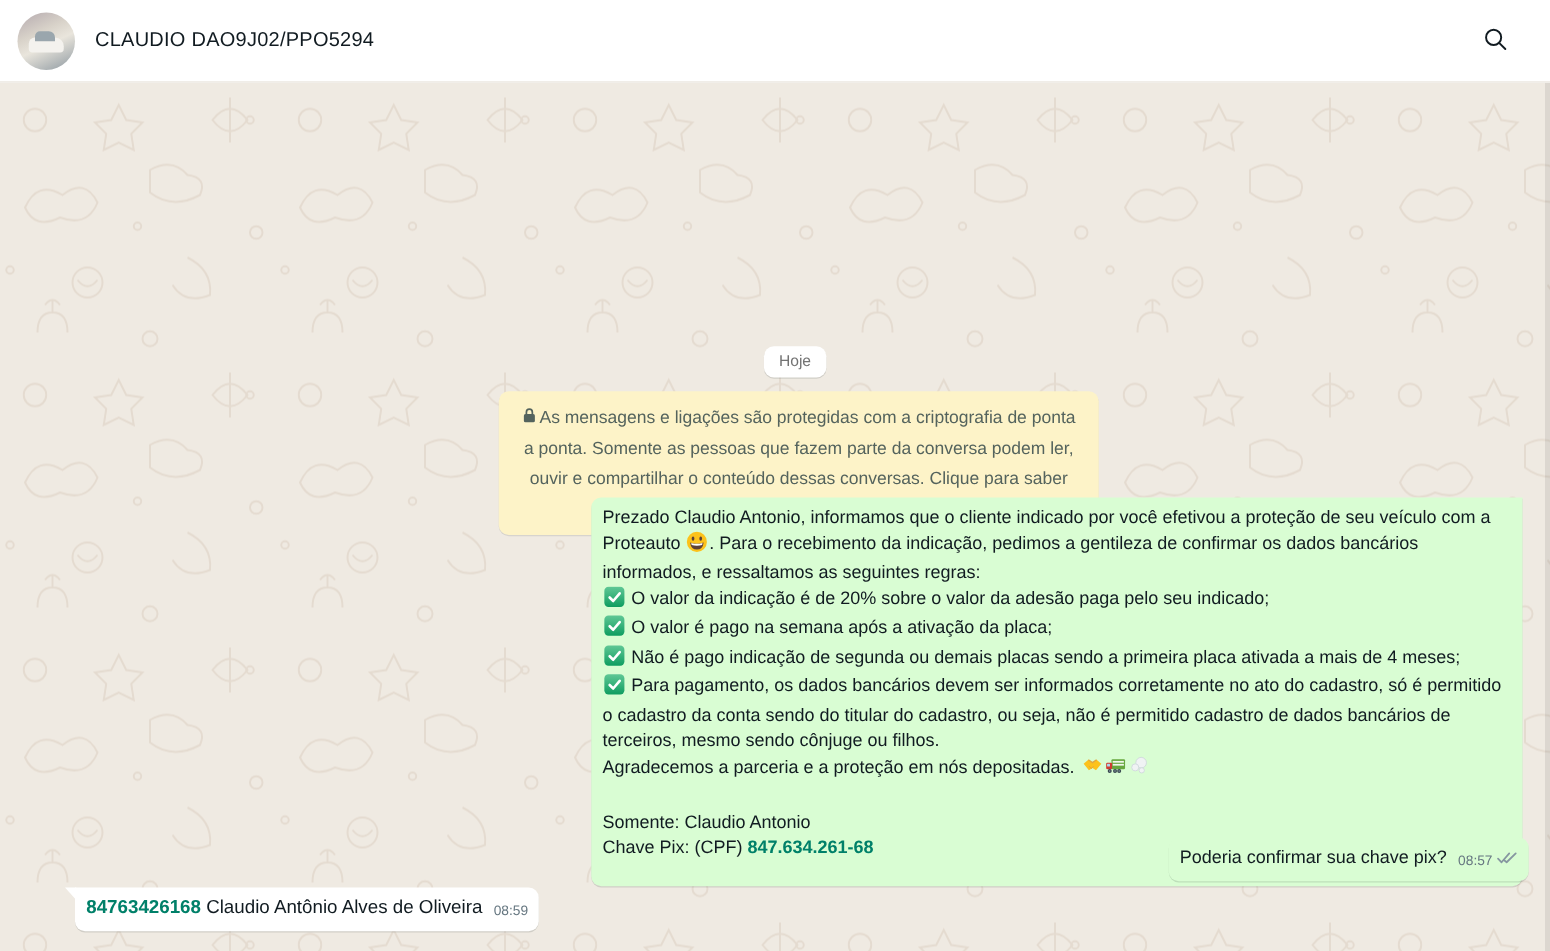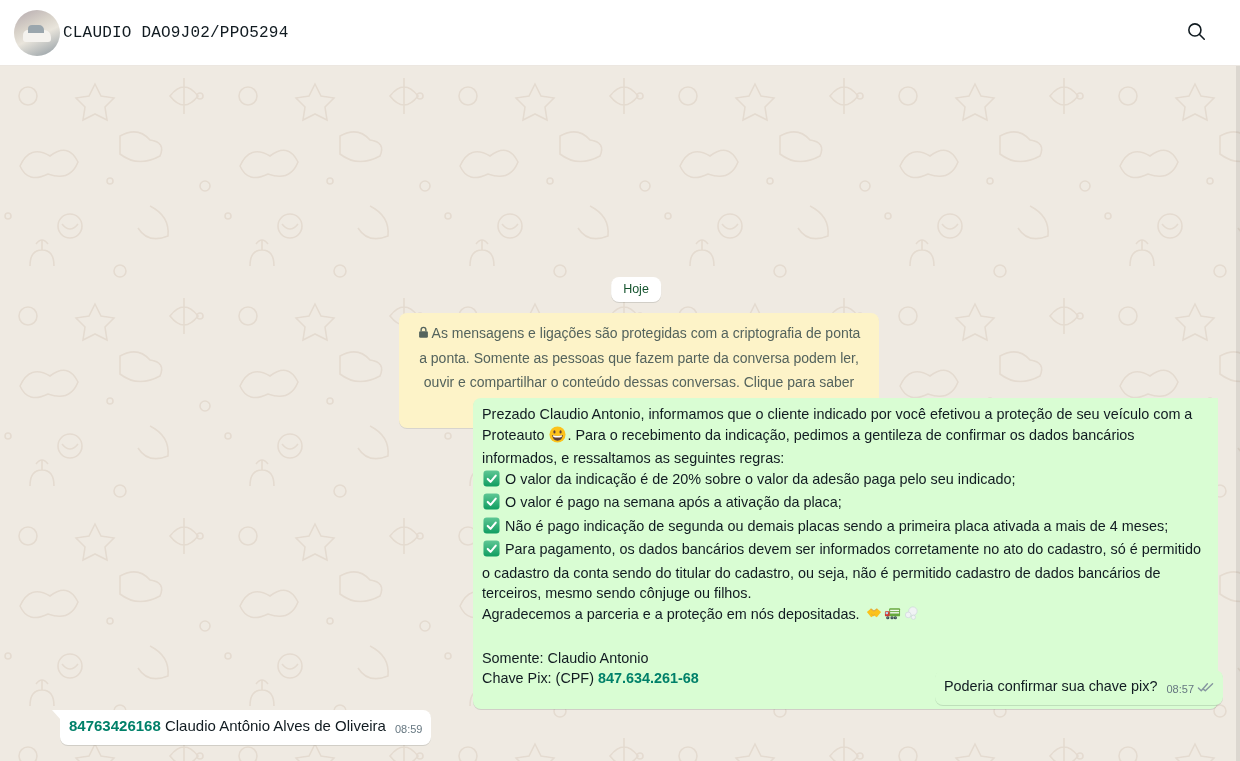--- a/index.html
+++ b/index.html
@@ -15,37 +15,37 @@
   }
   .avatar {
     width:46px; height:46px; border-radius:50%; overflow:hidden; flex:0 0 46px;
     background:linear-gradient(155deg,#b4a9ae 0%,#d8d2c9 35%,#e9e5dc 55%,#8d98a0 100%);
     position:relative;
   }
   .avatar .car { position:absolute; left:9px; top:20px; width:28px; height:12px;
     background:#f4f2ee; border-radius:5px 7px 3px 3px; }
   .avatar .car::before { content:""; position:absolute; left:5px; top:-5px; width:16px; height:8px;
     background:#9aa6ad; border-radius:4px 5px 0 0; }
-  .contact-name { margin-left:3px; font-size:16px; color:#111b21; letter-spacing:.2px;font-family:Liberation Mono, monospace; }
+  .contact-name { margin-left:16px; font-size:16px; color:#111b21; letter-spacing:.2px; }
   .header-right { margin-left:auto; display:flex; align-items:center; }
   .icon-btn { width:36px; height:36px; display:flex; align-items:center; justify-content:center;
     border-radius:50%; cursor:pointer; background:none; border:none; }
 
   
   .chat { position:absolute; top:66px; left:0; width:1240px; height:695px; overflow:hidden; }
   .pattern { position:absolute; inset:0; z-index:0; }
   .scroll-edge { position:absolute; right:0; top:0; width:4px; height:100%;
     background:rgba(0,0,0,.08); z-index:4; }
 
   .chat-item { position:absolute; z-index:2; }
 
   
   .date-chip {
     left:calc(50% + 16px); transform:translateX(-50%); top:211px;
-    background:#ffffff; color:#14532d; font-size:12.5px;
+    background:#ffffff; color:#737373; font-size:12.5px;
     padding:5px 12px 6px; border-radius:8px;
     box-shadow:0 1px .5px rgba(11,20,26,.13);
   }
 
   
   .notice {
     left:calc(50% + 19px); transform:translateX(-50%); top:247px; width:480px;
     background:#fdf3c8; color:#54635d; font-size:14px; line-height:24px;
     text-align:center; padding:8px 14px 10px; border-radius:8px;
     box-shadow:0 1px .5px rgba(11,20,26,.10); cursor:pointer;

